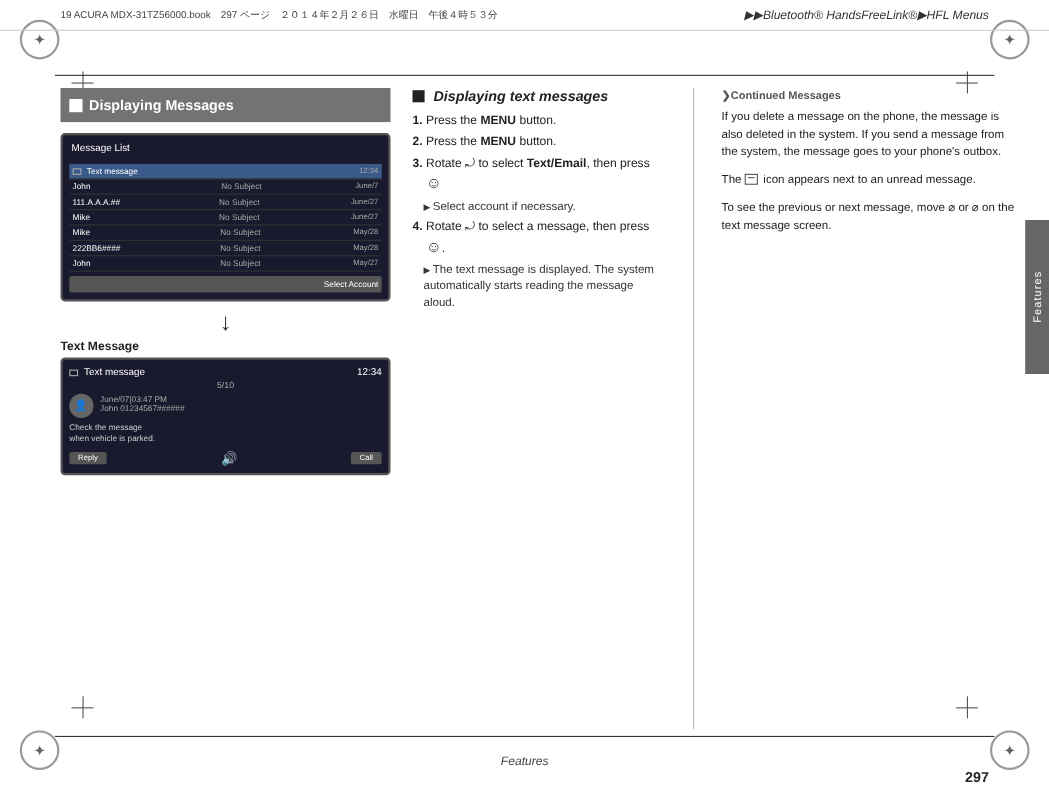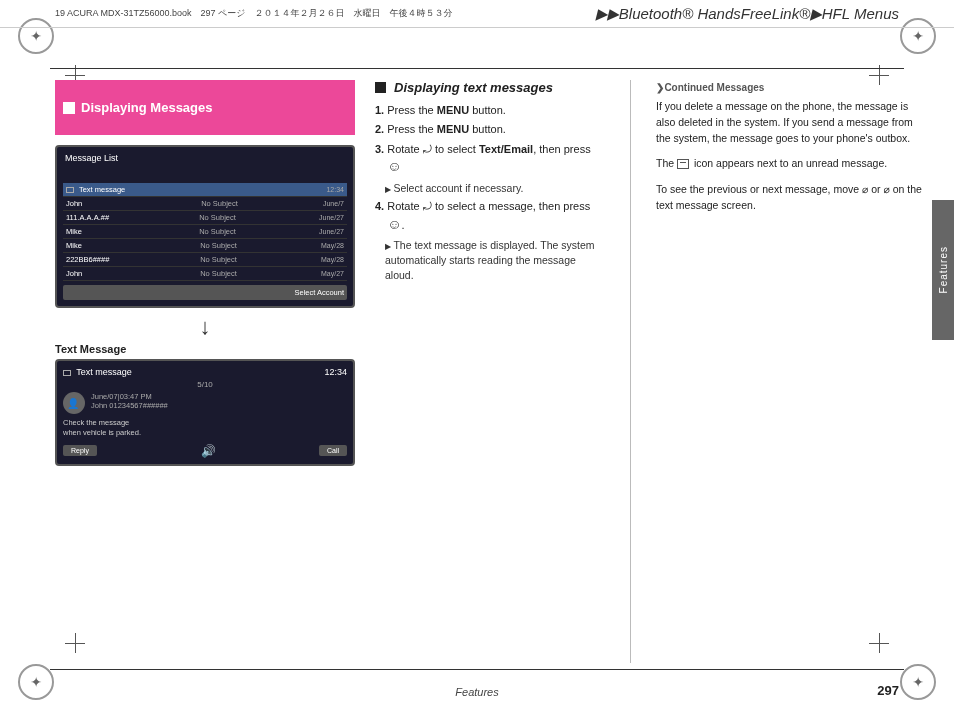--- a/index.html
+++ b/index.html
@@ -63,21 +63,21 @@
       display: flex;
       align-items: center;
       padding: 0 55px;
       font-size: 9px;
       color: #444;
     }
     .header-bar .file-info {
       flex: 1;
     }
     .header-bar .right-nav {
-      font-size: 15px;
+      font-size: 11px;
       color: #333;
       font-style: italic;
     }
 
     
     .top-divider {
       position: absolute;
       top: 68px;
       left: 50px;
       right: 50px;
@@ -112,21 +112,21 @@
       font-size: 10px;
       writing-mode: vertical-rl;
       text-orientation: mixed;
       transform: rotate(180deg);
       letter-spacing: 1px;
     }
 
     
     .page-number {
       position: absolute;
-      bottom: 20px;
+      bottom: 4px;
       right: 55px;
       font-size: 13px;
       font-weight: bold;
       color: #222;
     }
 
     
     .continued-text {
       position: absolute;
       bottom: 20px;
@@ -149,23 +149,23 @@
     }
 
     
     .left-column {
       width: 300px;
       flex-shrink: 0;
     }
 
     
     .section-header {
-      background: #ec4899;
+      background: #737373;
       color: #fff;
-      padding: 20px 8px;
+      padding: 8px 8px;
       font-size: 13px;
       font-weight: bold;
       display: flex;
       align-items: center;
       gap: 6px;
       margin-bottom: 10px;
     }
     .section-header .square-icon {
       width: 12px;
       height: 12px;
@@ -180,21 +180,21 @@
       border-radius: 4px;
       padding: 6px;
       margin-bottom: 8px;
     }
     .screen-header {
       display: flex;
       justify-content: space-between;
       align-items: center;
       color: #fff;
       font-size: 9px;
-      margin-bottom: 20px;
+      margin-bottom: 10px;
       padding: 0 2px;
     }
     .screen-title { color: #fff; font-size: 9px; }
 
     .message-row {
       display: flex;
       justify-content: space-between;
       align-items: center;
       padding: 2px 3px;
       border-bottom: 1px solid #333;

